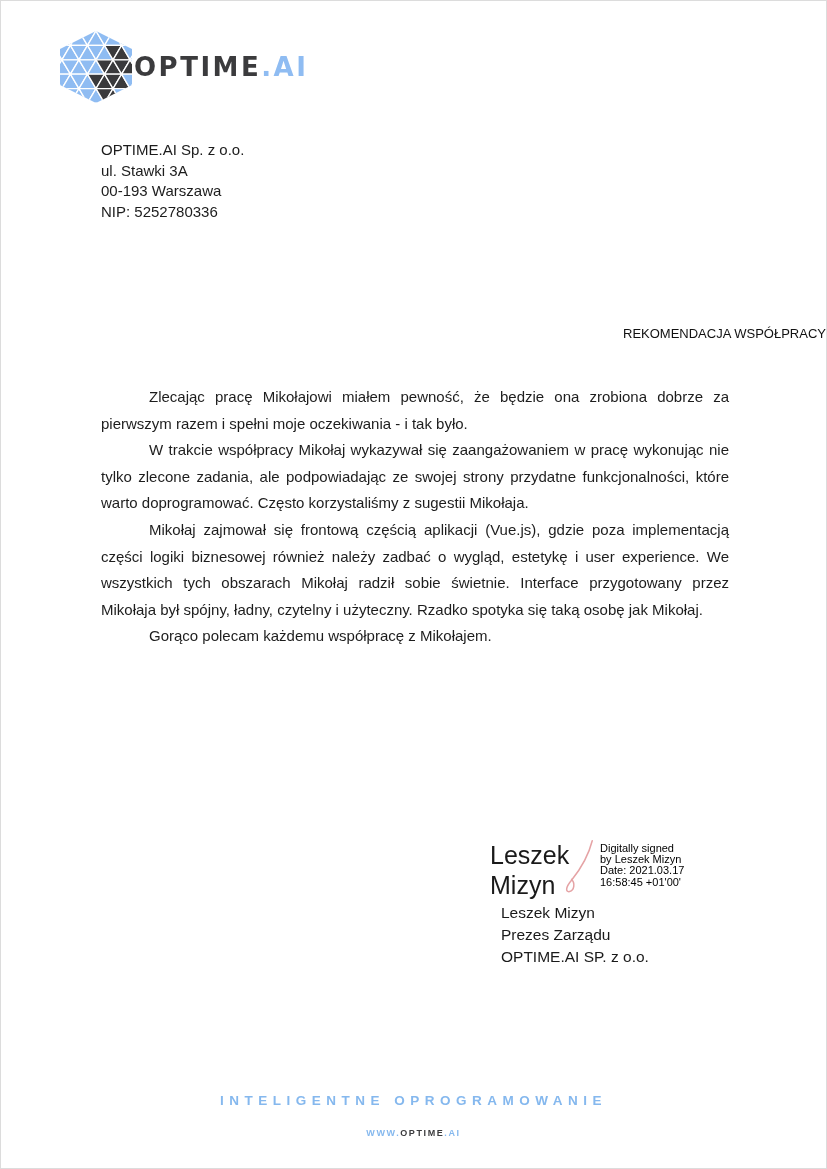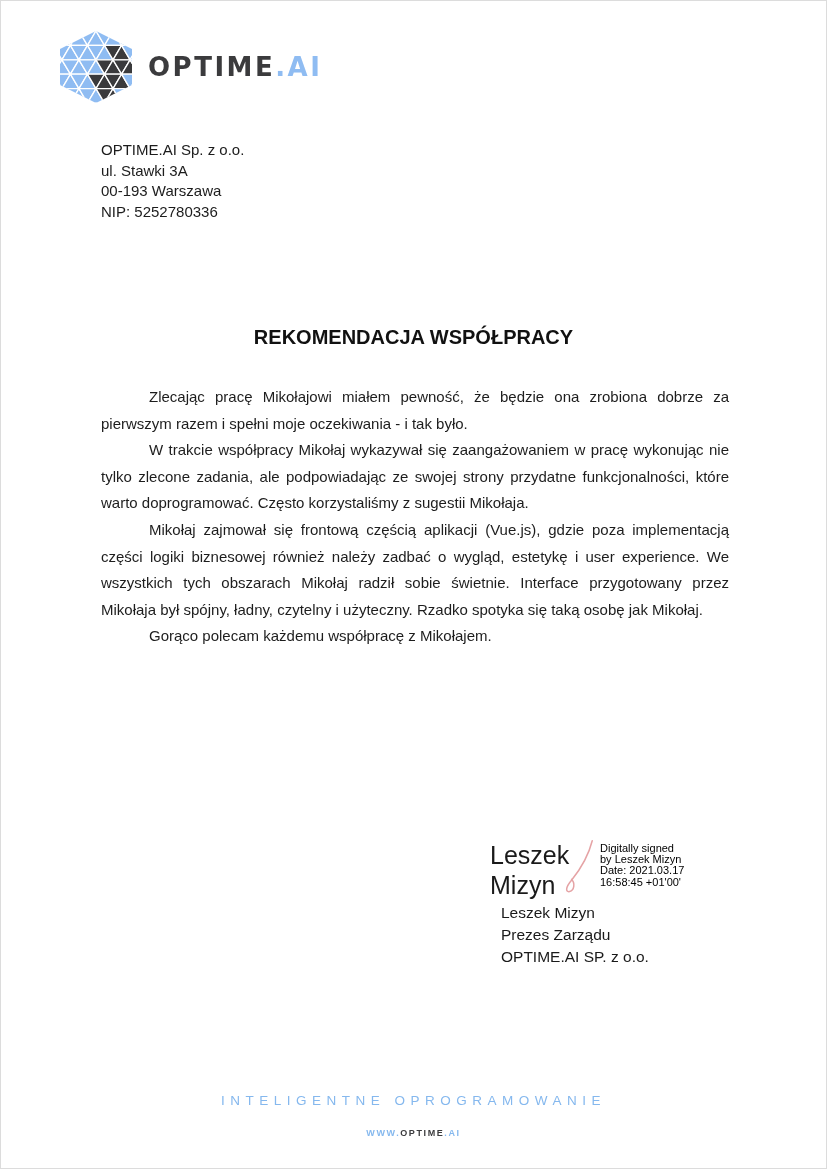--- a/index.html
+++ b/index.html
@@ -4,35 +4,35 @@
 <style>
   * { margin:0; padding:0; box-sizing:border-box; }
   html,body { background:#ffffff; }
   body {
     width:827px; height:1169px; position:relative; overflow:hidden;
     font-family:"Liberation Sans", sans-serif; color:#1d1d1d;
     border:1px solid #dcdcdc;
   }
 
   
-  .logo { position:absolute; left:57px; top:30px; display:flex; align-items:center; gap:14px; }
+  .logo { position:absolute; left:57px; top:30px; display:flex; align-items:center; gap:0; }
   .logo-hex { width:76px; height:72px; display:block; }
   .logo-text {
     font-family:"DejaVu Sans", sans-serif; font-size:26px; font-weight:600;
     letter-spacing:2.5px; color:#3b3b3d; white-space:nowrap;
   }
   .logo-text .accent { color:#8fbcf2; }
 
   
   .sender { position:absolute; left:100px; top:139px; font-size:15px; line-height:20.5px; color:#1c1c1c; }
 
   
   .doc-title {
-    position:absolute; left:0; top:325px; width:100%; text-align:center;
-    font-size:20px; font-weight:700; color:#111111;
+    position:absolute; left:0; top:325px; width:100%; text-align:right;
+    font-size:13px; font-weight:400; color:#111111;
   }
 
   
   .doc-body {
     position:absolute; left:100px; top:383px; width:628px;
     font-size:15px; line-height:26.6px; text-align:justify; color:#1d1d1d;
   }
   .doc-body p { text-indent:48px; margin:0; }
 
   
@@ -41,21 +41,21 @@
   .stamp-name {
     width:76px; font-size:25px; line-height:30px; color:#1a1a1a;
     padding-top:3px; white-space:normal;
   }
   .stamp-swoosh { width:32px; height:62px; margin-left:-2px; margin-right:4px; flex:none; }
   .stamp-details { font-size:11px; line-height:11.2px; color:#000000; padding-top:6px; white-space:nowrap; }
   .signer { margin-left:11px; margin-top:2px; font-size:15.5px; line-height:22px; color:#1a1a1a; }
 
   
   .footer { position:absolute; left:0; top:1092px; width:100%; text-align:center; }
-  .tagline { font-size:13.5px; letter-spacing:5.5px; color:#85b8ee; font-weight:400; }
+  .tagline { font-size:13.5px; letter-spacing:5.5px; color:#85b8ee; font-weight:700; }
   .website { margin-top:20px; font-size:9px; letter-spacing:1.6px; font-weight:700; }
   .website .blue { color:#85b8ee; }
   .website .dark { color:#3b3b3d; }
 </style>
 </head>
 <body>
 
 <div class="logo">
   <svg id="logo-hex" class="logo-hex" viewBox="0 0 80 76">
     <defs>

